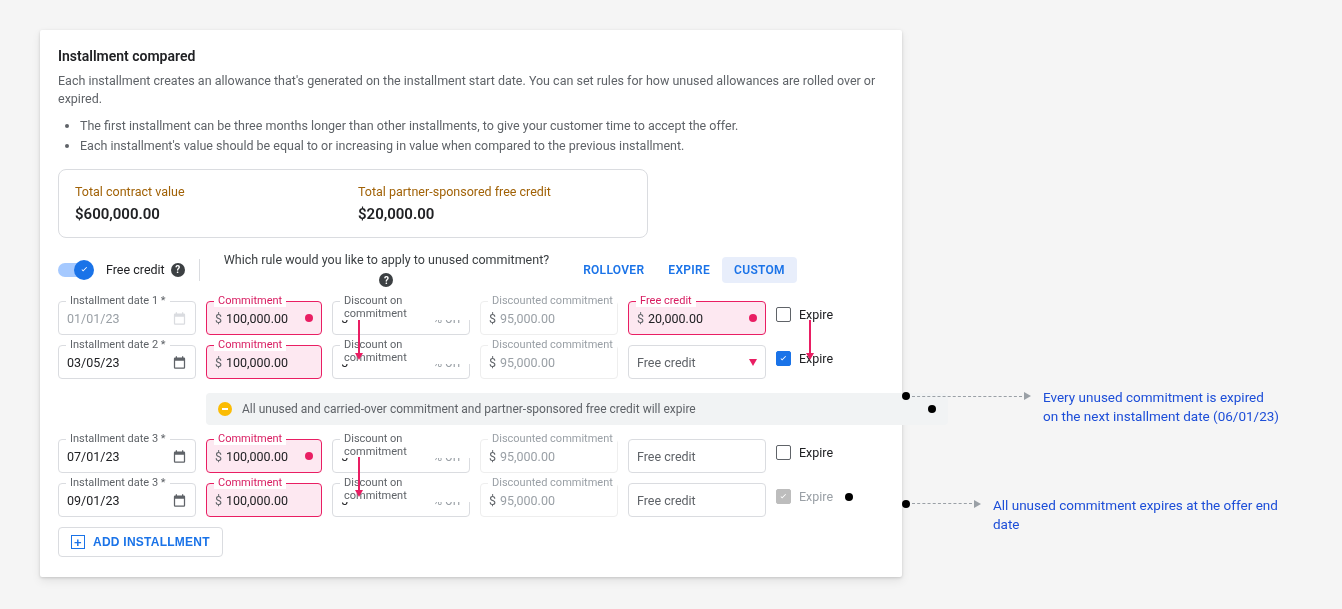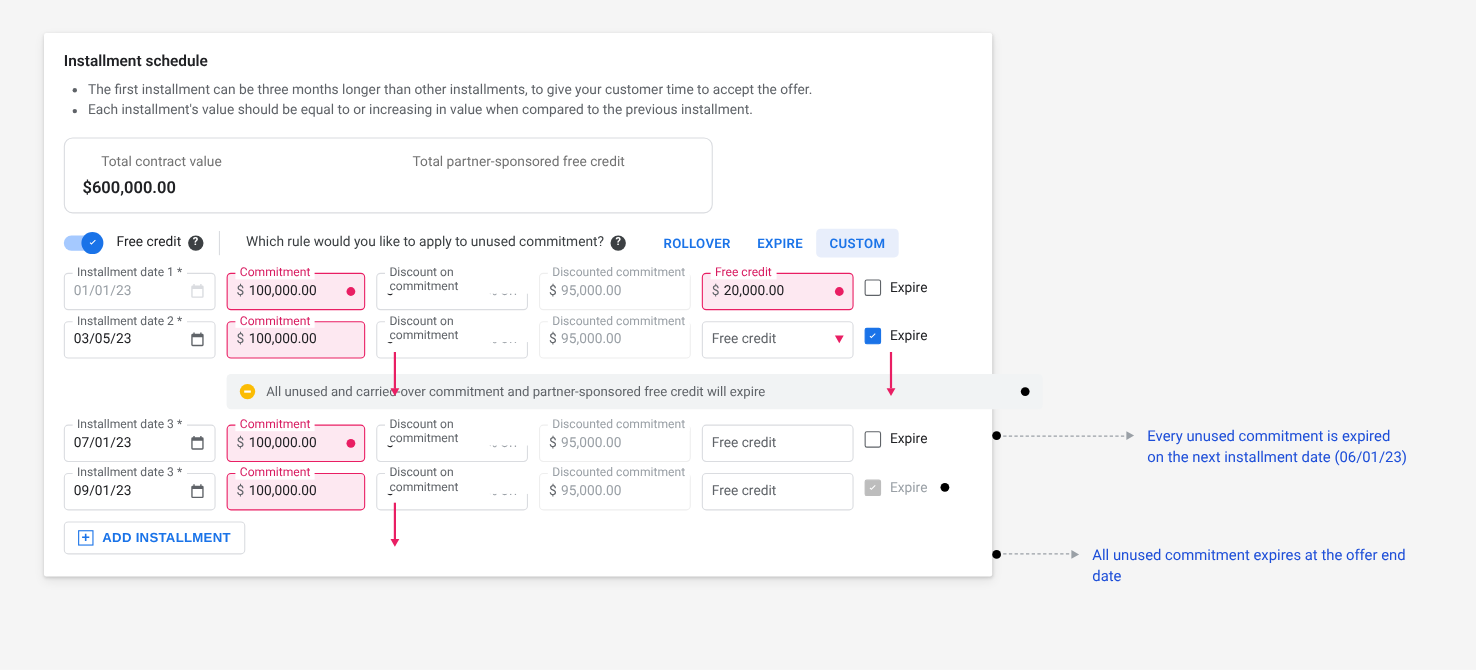--- a/index.html
+++ b/index.html
@@ -44,59 +44,59 @@
     .summary-box {
       border: 1px solid #dadce0;
       border-radius: 8px;
       display: flex;
       padding: 14px 16px;
       gap: 10px;
       margin-bottom: 14px;
       width: 590px;
     }
     .summary-col { flex: 1; }
-    .summary-label { font-size: 12.5px; color: #737373; margin-bottom: 6px; margin-left: 17px; }
+    .summary-label { font-size: 12.5px; color: #a16207; margin-bottom: 6px; }
     .summary-value { font-size: 15px; font-weight: 600; }
     .controls-row {
       display: flex;
       align-items: center;
       gap: 14px;
       margin-bottom: 14px;
     }
     .toggle {
       width: 34px; height: 14px; background: #a5c9ff; border-radius: 7px; position: relative;
     }
     .toggle .knob {
       width: 20px; height: 20px; background: #1a73e8; border-radius: 50%; position: absolute; right: -2px; top: -3px;
       display:flex; align-items:center; justify-content:center;
     }
     .toggle .knob svg { width: 11px; height: 11px; }
     .free-credit-label { font-size: 12.5px; display:flex; align-items:center; gap:6px;}
     .divider-v { width: 1px; height: 22px; background: #dadce0; }
-    .rule-question { font-size: 12.5px; color: #3c4043; display:flex; align-items:center; gap:6px; padding-left:10px;}
+    .rule-question { font-size: 12.5px; color: #3c4043; display:flex; align-items:center; gap:6px; padding-left:10px;flex-direction:column;}
     .help { width: 14px; height: 14px; border-radius: 50%; background:#3c4043; color:#fff; font-size:10px; display:inline-flex; align-items:center; justify-content:center; font-weight:700; }
     .rule-tabs { display:flex; gap: 0; margin-left: 8px; }
     .rule-tab {
       font-size: 12px; font-weight: 600; letter-spacing: 0.3px; color: #1a73e8;
       padding: 6px 12px; border-radius: 4px; cursor: pointer;
     }
     .rule-tab.active { background: #e8eefb; }
     .rows { display:flex; flex-direction:column; gap:10px; }
     .row { display:flex; gap:10px; align-items:flex-start; }
     .field { position:relative; }
     .field .floating {
       position:absolute; top:-7px; left:8px; background:#fff; padding:0 4px; font-size:11px; color:#5f6368;
     }
     .input {
       height: 34px; border: 1px solid #dadce0; border-radius: 4px; font-size: 12.5px; padding: 0 8px;
       display:flex; align-items:center; background:#fff;
     }
     .input.readonly { background:#fff; color:#9aa0a6; }
     .w-date { width: 138px; }
-    .w-commit { width: 126px; }
+    .w-commit { width: 116px; }
     .w-disc { width: 138px; }
     .w-dcommit { width: 138px; }
     .w-free { width: 138px; }
     .pink { background: #fde8f1; }
     .pink-border { border-color: #e91e63; }
     .pink-border .floating { color: #d81b60; }
     .prefix { color:#5f6368; margin-right:4px; }
     .suffix { color:#9aa0a6; margin-left:auto; padding-left:6px;}
     .cal-icon, .dot-icon { margin-left:auto; color:#5f6368; }
     .cal-icon svg { width:15px; height:15px; display:block; }
@@ -144,33 +144,35 @@
     .v-arrow .head { width:0; height:0; border-left:4px solid transparent; border-right:4px solid transparent; border-top:7px solid #e91e63; }
     .date-disabled .input { color:#9aa0a6; }
     .date-disabled .cal-icon { color:#dadce0; }
     .banner-bullet { width:8px; height:8px; border-radius:50%; background:#000; margin-left:auto; }
   </style>
 </head>
 <body>
 
 <div class="canvas">
   <div class="card">
-    <div class="card-title">Installment schedule</div>
+    <div class="card-title">Installment compared</div>
+    <div class="card-desc">Each installment creates an allowance that's generated on the installment start date. You can set rules for how unused allowances are rolled over or expired.</div>
     <ul class="card-list">
       <li>The first installment can be three months longer than other installments, to give your customer time to accept the offer.</li>
       <li>Each installment's value should be equal to or increasing in value when compared to the previous installment.</li>
     </ul>
 
     <div class="summary-box">
       <div class="summary-col">
         <div class="summary-label">Total contract value</div>
         <div class="summary-value">$600,000.00</div>
       </div>
       <div class="summary-col">
         <div class="summary-label">Total partner-sponsored free credit</div>
+        <div class="summary-value">$20,000.00</div>
       </div>
     </div>
 
     <div class="controls-row">
       <div class="toggle">
         <div class="knob">
           <svg viewBox="0 0 24 24">
               <path fill="#fff" d="M9 16.2l-3.5-3.5 1.4-1.4L9 13.4l7.1-7.1 1.4 1.4z"></path>
             </svg>
         </div>

